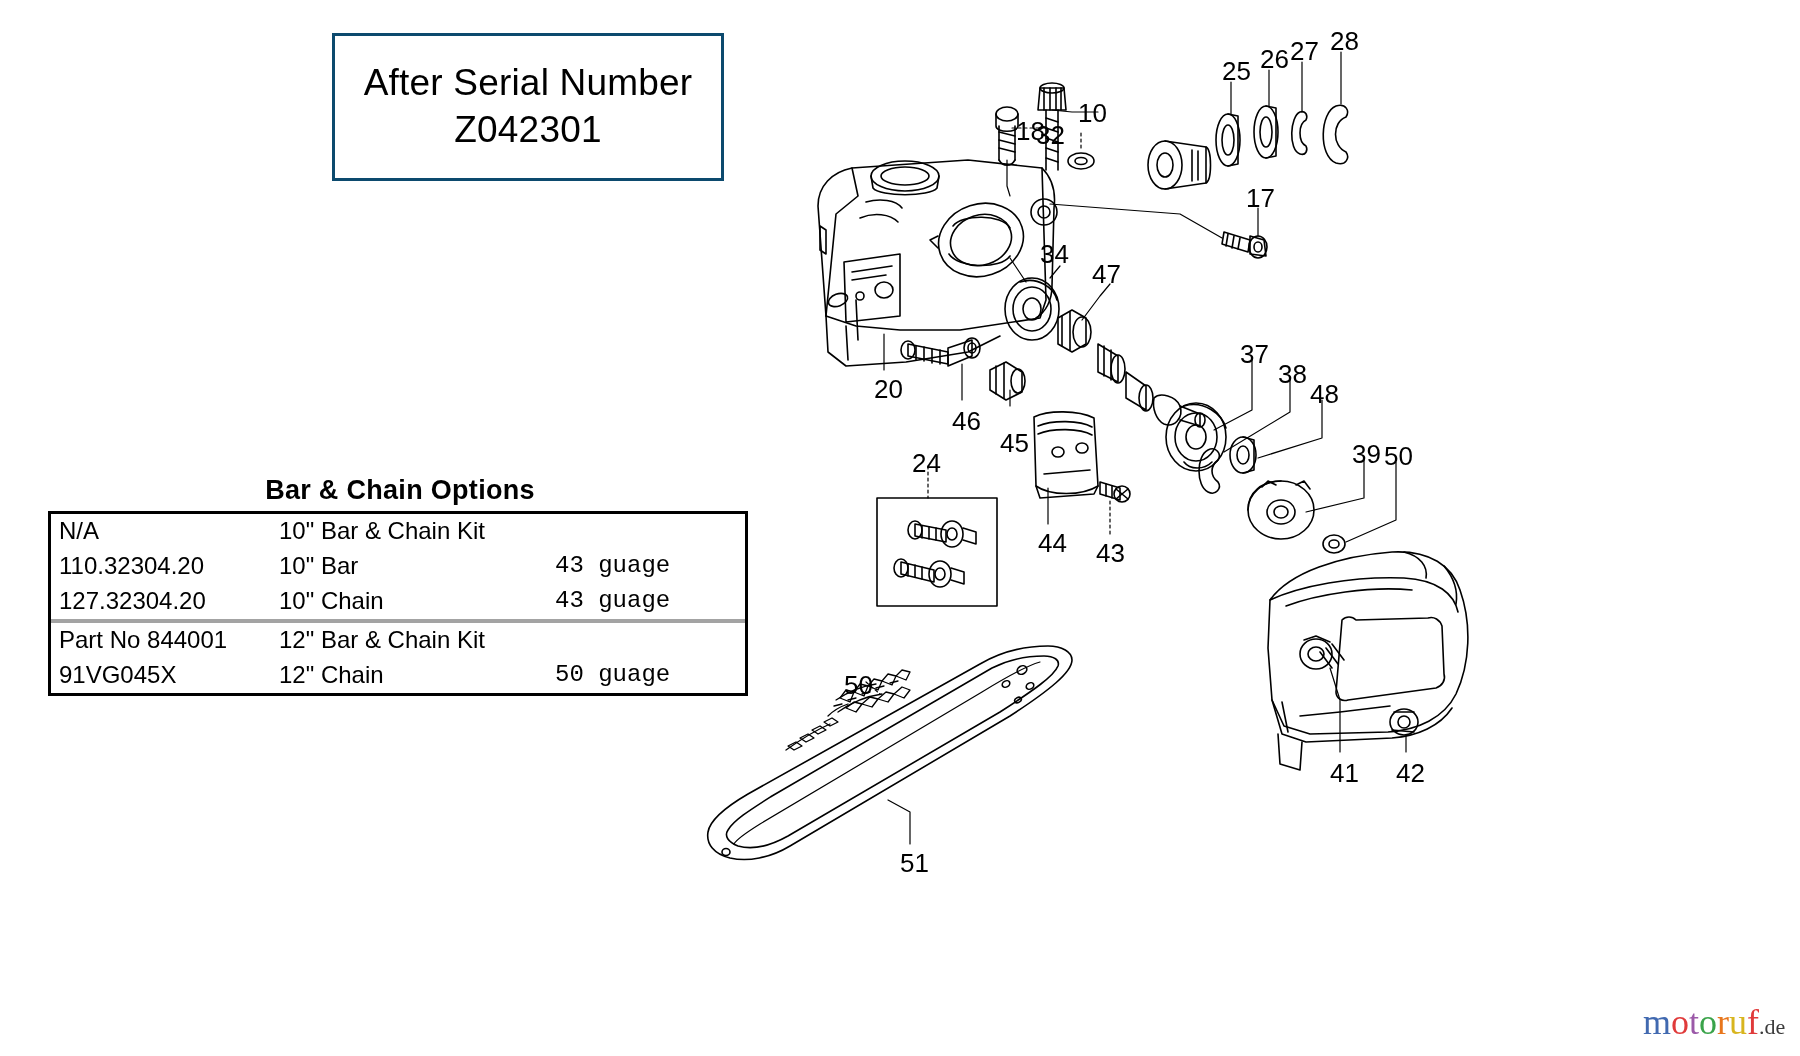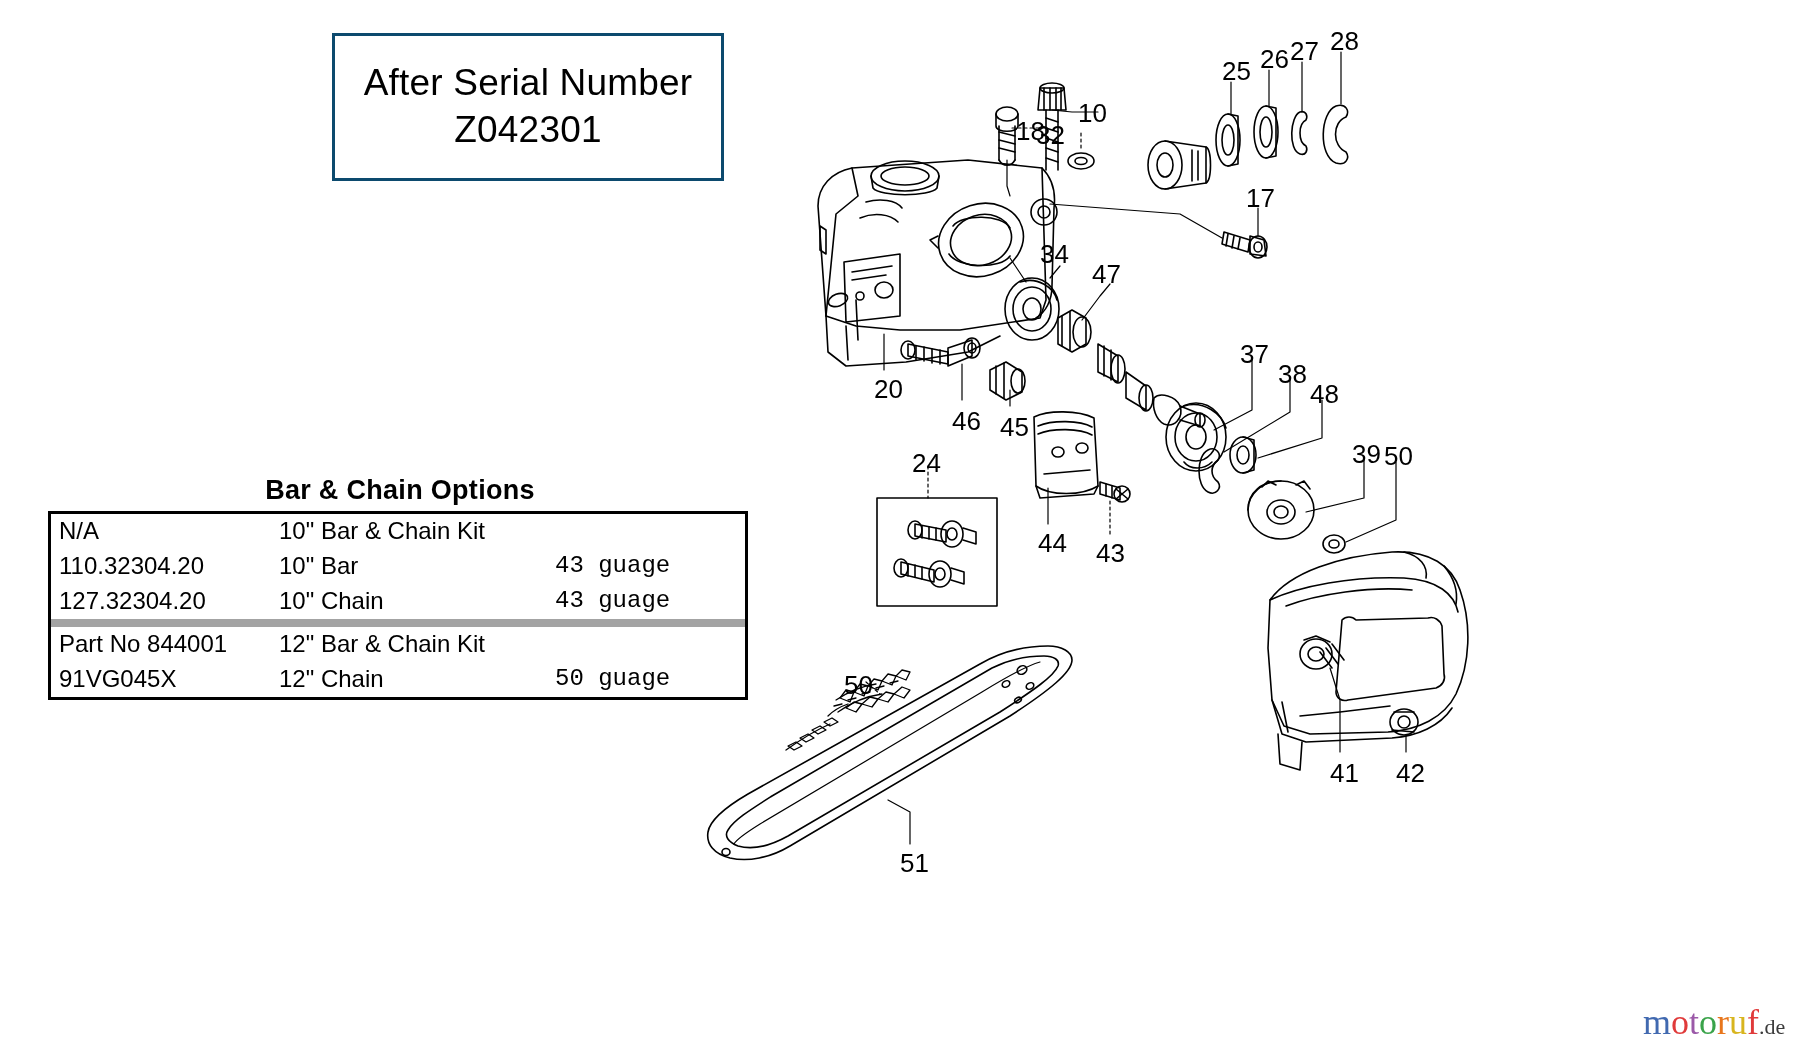--- a/index.html
+++ b/index.html
@@ -30,21 +30,21 @@
     border:3px solid #000;box-sizing:border-box;background:#fff;
   }
   #bc-table table{border-collapse:collapse;width:100%;}
   #bc-table td{
     font-size:24px;padding:3px 0 4px 8px;line-height:1.12;
     white-space:nowrap;vertical-align:middle;height:28px;
   }
   #bc-table td.c0{width:212px;}
   #bc-table td.c1{width:268px;}
   #bc-table td.c2{width:auto;font-family:Liberation Mono, monospace;}
-  #bc-table tr.grp-end td{border-bottom:8px solid #a3a3a3;}
+  #bc-table tr.grp-end td{border-bottom:4px solid #a3a3a3;}
 
   
   .callout{
     position:absolute;font-size:26px;line-height:1;white-space:nowrap;
     font-family:"Liberation Sans",sans-serif;
   }
 
   
   #watermark{
     position:absolute;left:1643px;top:1004px;
@@ -424,21 +424,21 @@
       <div class="callout" style="left: 1246px; top: 185px;">17</div>
       <div class="callout" style="left: 1040px; top: 241px;">34</div>
       <div class="callout" style="left: 1092px; top: 261px; text-align: right;">47</div>
       <div class="callout" style="left: 1240px; top: 341px;">37</div>
       <div class="callout" style="left: 1278px; top: 361px;">38</div>
       <div class="callout" style="left: 1310px; top: 381px;">48</div>
       <div class="callout" style="left: 1352px; top: 441px;">39</div>
       <div class="callout" style="left: 1384px; top: 443px;">50</div>
       <div class="callout" style="left: 874px; top: 376px;">20</div>
       <div class="callout" style="left: 952px; top: 408px;">46</div>
-      <div class="callout" style="left: 1000px; top: 414px;">45</div>
+      <div class="callout" style="left: 1000px; top: 430px;">45</div>
       <div class="callout" style="left: 912px; top: 450px;">24</div>
       <div class="callout" style="left: 1038px; top: 530px;">44</div>
       <div class="callout" style="left: 1096px; top: 540px;">43</div>
       <div class="callout" style="left: 1330px; top: 760px;">41</div>
       <div class="callout" style="left: 1396px; top: 760px;">42</div>
       <div class="callout" style="left: 844px; top: 672px;">50</div>
       <div class="callout" style="left: 900px; top: 850px;">51</div>
     </div>
 
   <div id="watermark"><span class="s" style="color: rgb(65, 105, 176);">m</span><span class="s" style="color: rgb(224, 58, 58);">o</span><span class="s" style="color: rgb(155, 89, 168);">t</span><span class="s" style="color: rgb(58, 163, 74);">o</span><span class="s" style="color: rgb(232, 118, 28);">r</span><span class="s" style="color: rgb(216, 181, 30);">u</span><span class="s" style="color: rgb(224, 58, 58);">f</span><span class="suffix">.de</span></div>

